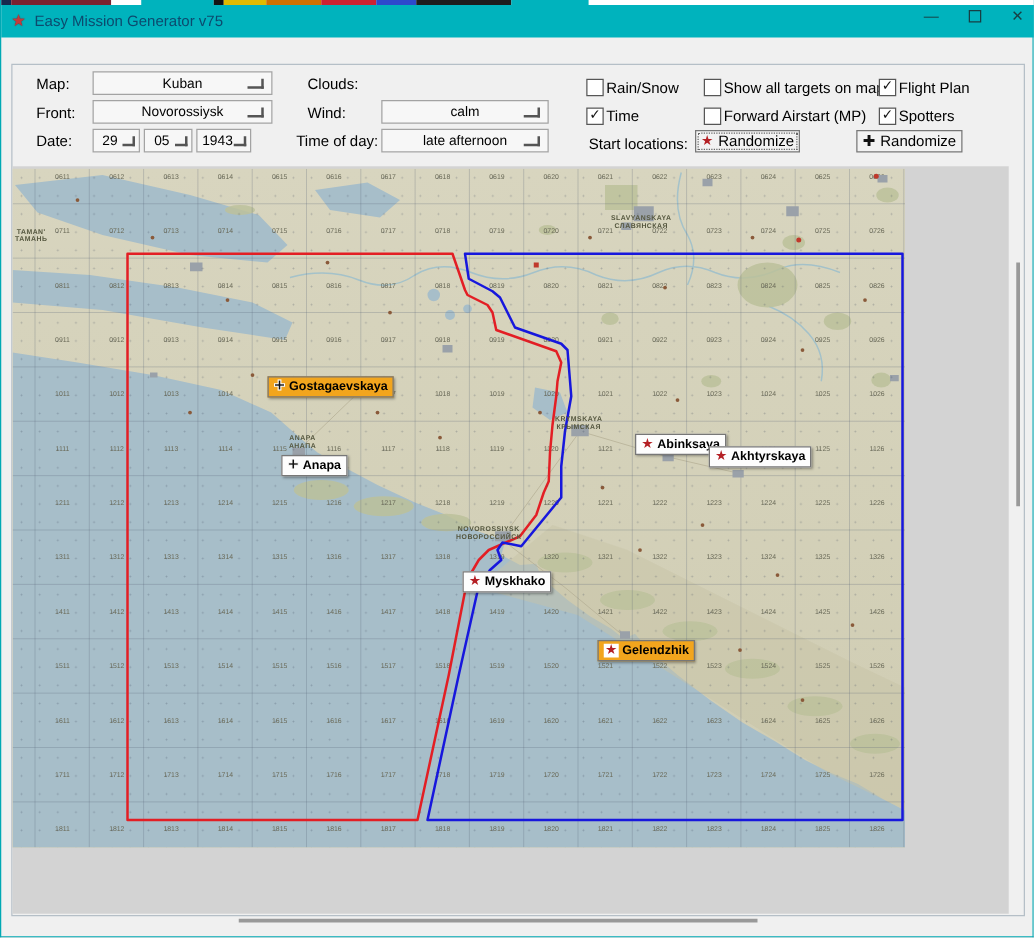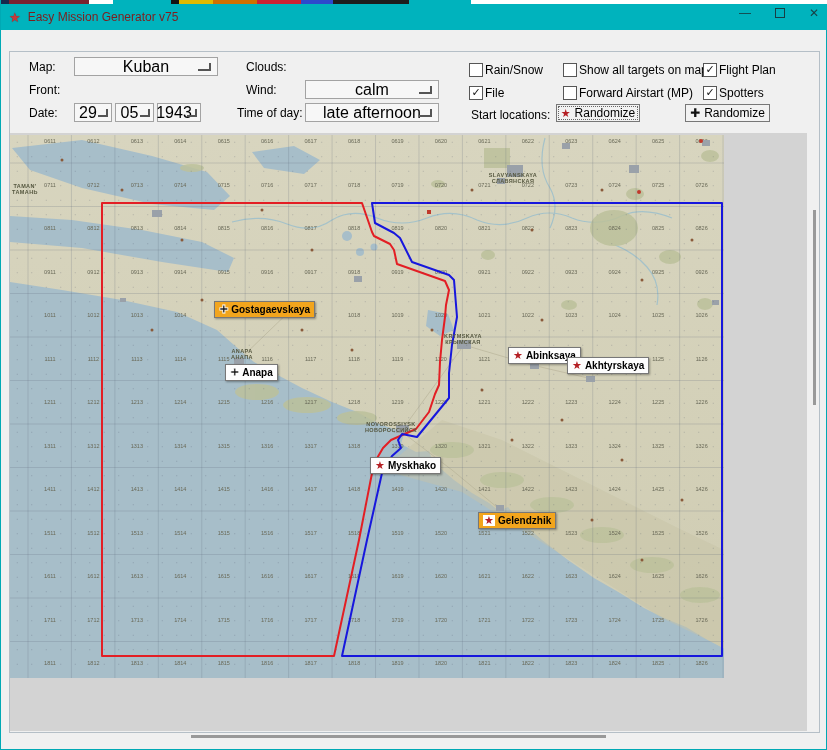--- a/index.html
+++ b/index.html
@@ -7,37 +7,37 @@
        font-family:"Liberation Sans","DejaVu Sans",sans-serif;background:#f0f0f0;}
   #win{position:absolute;inset:0;background:#f0f0f0;
        border-left:1px solid #00a9b4;border-right:1px solid #00a9b4;border-bottom:1px solid #00a9b4;box-sizing:border-box;}
   
   #strip{position:absolute;left:0;top:0;width:827px;height:4px;display:flex;}
   #strip div{height:4px;}
   
   #titlebar{position:absolute;left:0;top:4px;width:827px;height:26px;background:#00b3bd;
             display:flex;align-items:center;}
   #appicon{margin-left:8px;font-size:13px;color:#c43a3c;text-shadow:0 0 1px #7a1518;}
-  #apptitle{margin-left:7px;font-size:12px;color:#7f1d1d;}
+  #apptitle{margin-left:7px;font-size:12px;color:#0c4a6e;}
   .wbtn{position:absolute;top:3px;width:22px;height:20px;color:#173f44;font-size:12px;
         display:flex;align-items:center;justify-content:center;}
   #btn-min{left:733px;} #btn-max{left:768px;} #btn-close{left:802px;}
   #btn-max span{display:block;width:8px;height:8px;border:1.5px solid #173f44;}
   
   #tabstrip{position:absolute;left:8px;top:31px;height:21px;display:flex;align-items:flex-end;z-index:4;}
   .tab{border:1px solid #9a9a9a;border-bottom:none;background:#ececec;color:#111;
        font-size:11.5px;font-weight:bold;padding:3px 10px 3px 10px;margin-right:1px;}
   .tab.sel{background:#fff;padding:5px 12px 4px 12px;position:relative;top:1px;border-color:#8a8a8a;}
   
   #panel{position:absolute;left:8px;top:51px;width:811px;height:682px;background:#f0f0f0;
          border:1px solid #b5bfc7;box-sizing:border-box;z-index:1;}
   
   .lbl{position:absolute;font-size:12px;color:#000;z-index:3;}
   .dbtn{position:absolute;height:19px;background:#f7f7f7;border:1px solid #a3a3a3;z-index:3;
-        display:flex;align-items:center;justify-content:center;font-size:16px;color:#000;box-sizing:border-box;}
+        display:flex;align-items:center;justify-content:center;font-size:11px;color:#000;box-sizing:border-box;}
   .dbtn .glyph{position:absolute;right:6px;top:5px;width:11px;height:6px;
                border-bottom:2px solid #555;border-right:2px solid #555;}
   .dbtn.small .glyph{right:3px;width:8px;}
   .cb{position:absolute;width:12px;height:12px;background:#fff;border:1px solid #565656;z-index:3;
       font-size:11px;line-height:11px;text-align:center;color:#111;}
   .cb.checked::after{content:"✓";font-weight:bold;}
   .rbtn{position:absolute;height:18px;background:#f2f2f2;border:1px solid #777;z-index:3;
         display:flex;align-items:center;justify-content:center;gap:4px;font-size:12px;box-sizing:border-box;}
   .rbtn.focus{outline:1px dotted #666;outline-offset:-3px;}
   .star-ico{color:#b41f24;font-size:11px;line-height:11px;}
@@ -100,20 +100,24 @@
   <div class="lbl" style="left:28px;top:106px">Date:</div>
   <div class="lbl" style="left:245px;top:60px">Clouds:</div>
   <div class="lbl" style="left:245px;top:83px">Wind:</div>
   <div class="lbl" style="left:236px;top:106px">Time of day:</div>
   <div class="lbl" style="left:470px;top:108px">Start locations:</div>
 
   <div class="dbtn" style="left:73px;top:57px;width:144px">
       <span>Kuban</span>
       <span class="glyph"></span>
     </div>
+  <div class="dbtn" style="left:73px;top:80px;width:144px">
+      <span>Novorossiysk</span>
+      <span class="glyph"></span>
+    </div>
   <div class="dbtn small" style="left:73px;top:103px;width:38px">
       <span style="margin-right:10px">29</span>
       <span class="glyph"></span>
     </div>
   <div class="dbtn small" style="left:114px;top:103px;width:39px">
       <span style="margin-right:10px">05</span>
       <span class="glyph"></span>
     </div>
   <div class="dbtn small" style="left:156px;top:103px;width:44px">
       <span style="margin-right:10px">1943</span>
@@ -124,21 +128,21 @@
       <span class="glyph"></span>
     </div>
   <div class="dbtn" style="left:304px;top:80px;width:134px">
       <span>calm</span>
       <span class="glyph"></span>
     </div>
 
   <div class="cb" style="left:468px;top:63px"></div>
   <div class="lbl" style="left:484px;top:63px">Rain/Snow</div>
   <div class="cb checked" style="left:468px;top:86px"></div>
-  <div class="lbl" style="left:484px;top:86px">File</div>
+  <div class="lbl" style="left:484px;top:86px">Time</div>
   <div class="cb" style="left:562px;top:63px"></div>
   <div class="lbl" style="left:578px;top:63px">Show all targets on map</div>
   <div class="cb" style="left:562px;top:86px"></div>
   <div class="lbl" style="left:578px;top:86px">Forward Airstart (MP)</div>
   <div class="cb checked" style="left:702px;top:63px"></div>
   <div class="lbl" style="left:718px;top:63px">Flight Plan</div>
   <div class="cb checked" style="left:702px;top:86px"></div>
   <div class="lbl" style="left:718px;top:86px">Spotters</div>
 
   <div class="rbtn focus" style="left:555px;top:104px;width:84px">

